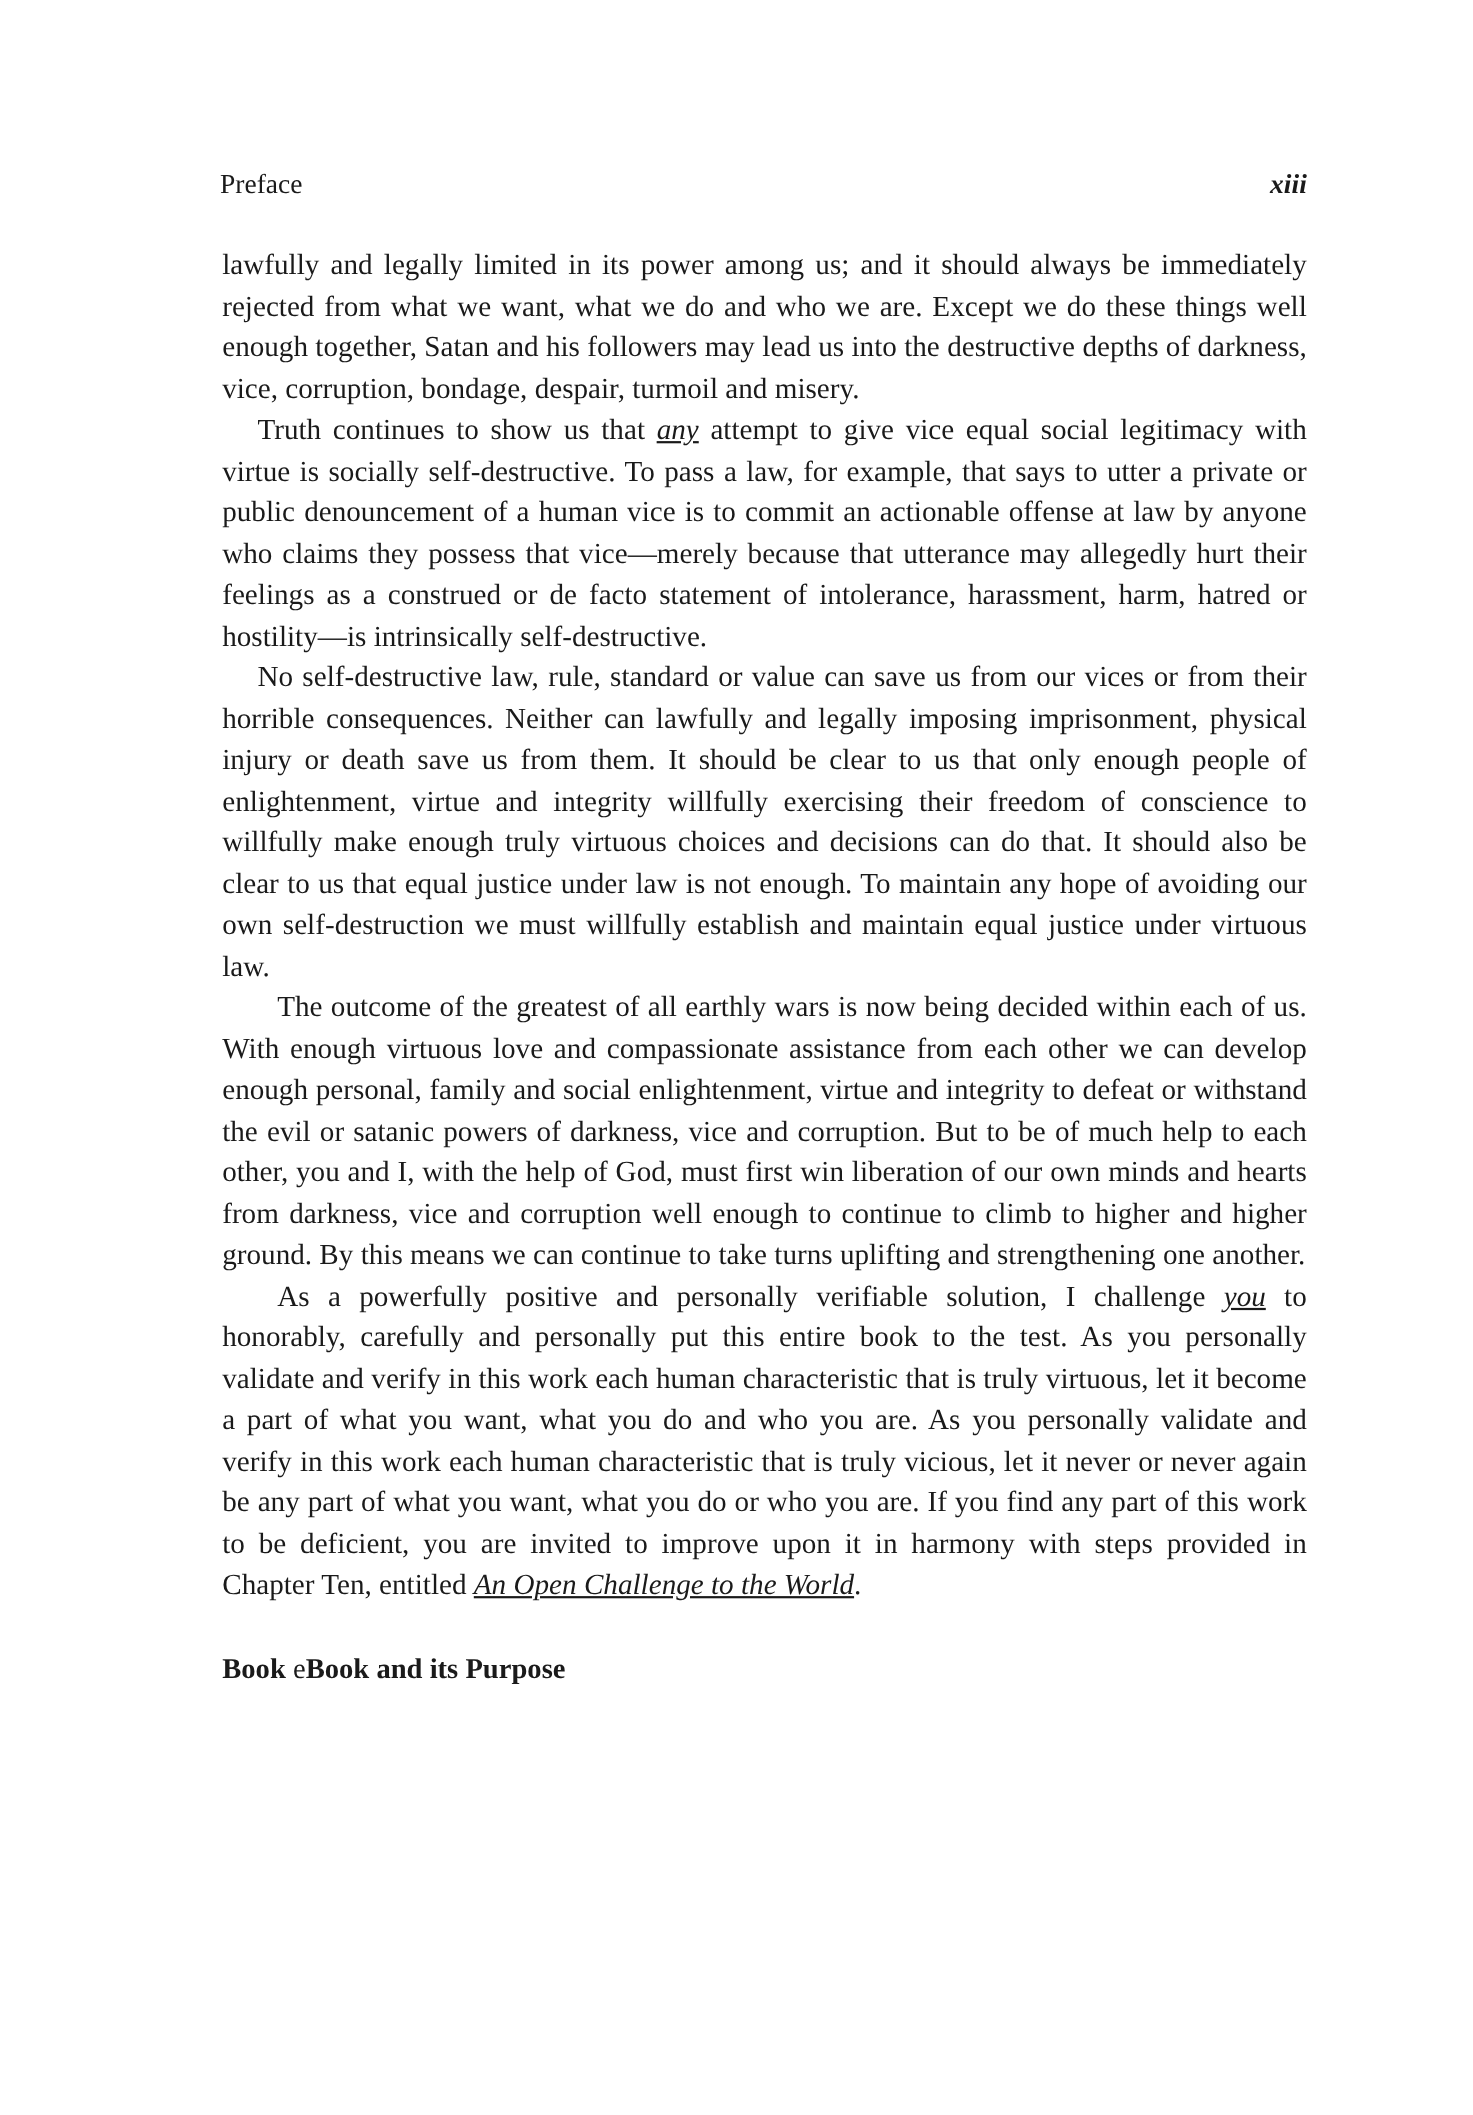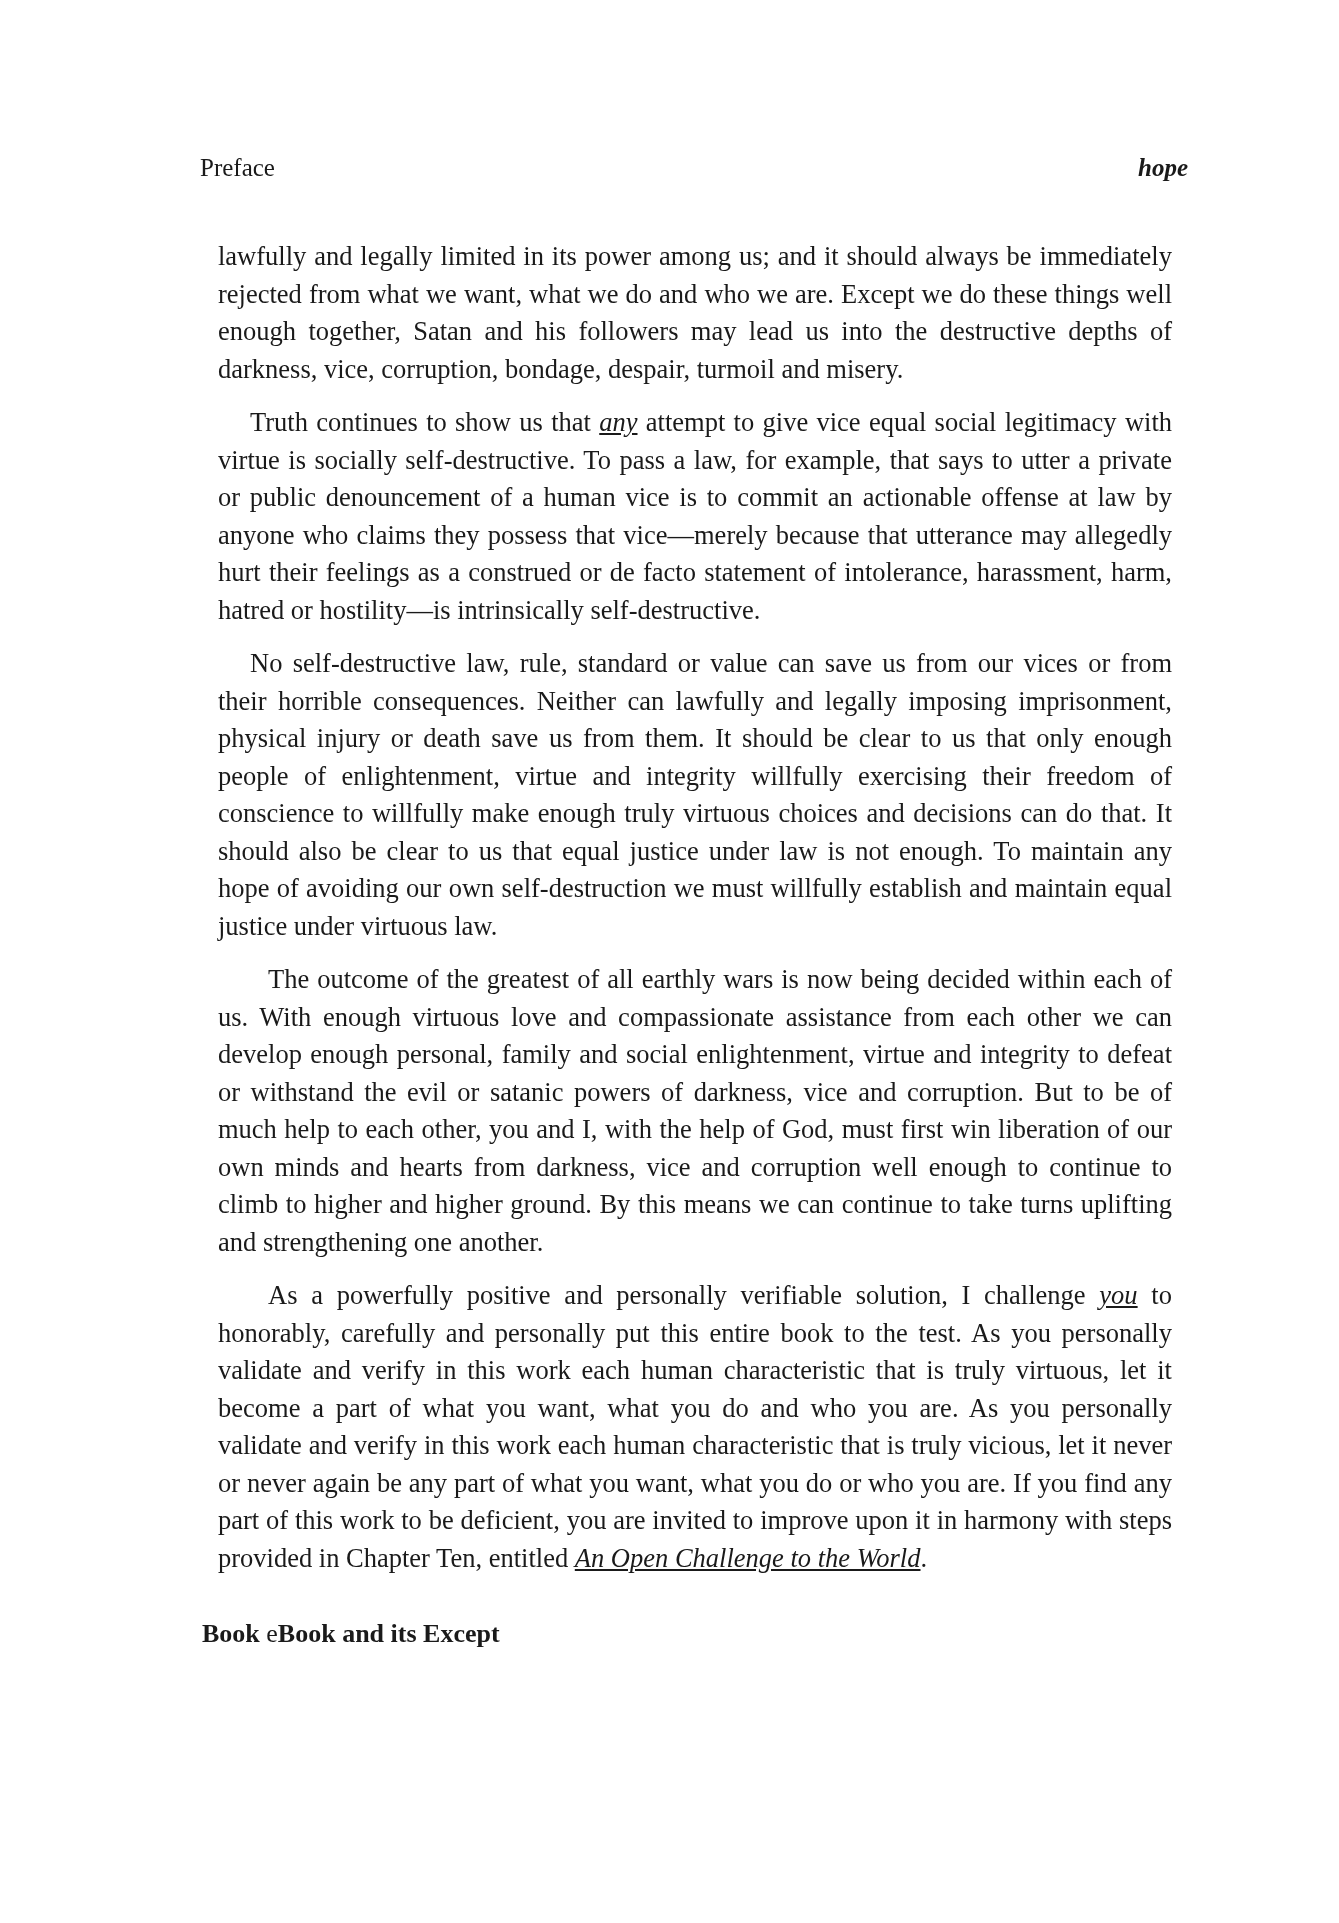--- a/index.html
+++ b/index.html
@@ -5,43 +5,43 @@
   html, body { margin: 0; padding: 0; background: #ffffff; }
   body { width: 1339px; height: 1923px; position: relative; overflow: hidden;
          font-family: "DejaVu Serif", "Liberation Serif", serif; color: #1a1a1a; }
   .header { position: absolute; top: 154px; left: 202px; width: 986px; height: 36px;
             font-family: "Liberation Serif", serif; font-size: 25px; }
   .header .title { position: absolute; left: 0; right: 0; text-align: left; top: 0; padding-left: 0; }
   .header .title span { position: relative; left: -2px; }
   .header .pgnum { position: absolute; right: 0; top: 0; font-style: italic; font-weight: bold; }
   .body { position: absolute; top: 222px; left: 202px; width: 986px;
           font-family: "Liberation Serif", serif; font-size: 26.5px; line-height: 37.5px; }
-  .body p { margin: 16px; text-align: justify; text-align-last: left; }
+  .body p { margin: 0; text-align: justify; text-align-last: left; }
   .body p.i1 { text-indent: 32px; }
   .body p.i2 { text-indent: 50px; }
   .body h2 { margin: 38px 0 38px 0; font-size: 26px; font-weight: bold; line-height: 37.5px; }
   .body h2 .e { font-weight: normal; }
   .body p.last { text-align: justify; text-align-last: justify; width: 985px; }
   em { font-style: italic; text-decoration: underline; }
   b em, em b { font-weight: bold; }
 </style>
 </head>
 <body>
 
 <div class="header">
   <div class="title"><span>Preface</span></div>
-  <div class="pgnum">hope</div>
+  <div class="pgnum">xiii</div>
 </div>
 
 <div class="body">
   <p>lawfully and legally limited in its power among us; and it should always be immediately rejected from what we want, what we do and who we are. Except we do these things well enough together, Satan and his followers may lead us into the destructive depths of darkness, vice, corruption, bondage, despair, turmoil and misery.</p>
 
   <p class="i1"><span>Truth continues to show us that </span><em>any</em><span> attempt to give vice equal social legitimacy with virtue is socially self-destructive. To pass a law, for example, that says to utter a private or public denouncement of a human vice is to commit an actionable offense at law by anyone who claims they possess that vice—merely because that utterance may allegedly hurt their feelings as a construed or de facto statement of intolerance, harassment, harm, hatred or hostility—is intrinsically self-destructive.</span></p>
 
   <p class="i1">No self-destructive law, rule, standard or value can save us from our vices or from their horrible consequences.  Neither can lawfully and legally imposing imprisonment, physical injury or death save us from them. It should be clear to us that only enough people of enlightenment, virtue and integrity willfully exercising their freedom of conscience to willfully make enough truly virtuous choices and decisions can do that.  It should also be clear to us that equal justice under law is not enough.  To maintain any hope of avoiding our own self-destruction we must willfully establish and maintain equal justice under virtuous law.</p>
 
   <p class="i2">The outcome of the greatest of all earthly wars is now being decided within each of us.  With enough virtuous love and compassionate assistance from each other we can develop enough personal, family and social enlightenment, virtue and integrity to defeat or withstand the evil or satanic powers of darkness, vice and corruption.  But to be of much help to each other, you and I, with the help of God, must first win liberation of our own minds and hearts from darkness, vice and corruption well enough to continue to climb to higher and higher ground.  By this means we can continue to take turns uplifting and strengthening one another.</p>
 
   <p class="i2"><span>As a powerfully positive and personally verifiable solution, I challenge </span><em>you</em><span> to honorably, carefully and personally put this entire book to the test.  As you personally validate and verify in this work each human characteristic that is truly virtuous, let it become a part of what you want, what you do and who you are.  As you personally validate and verify in this work each human characteristic that is truly vicious, let it never or never again be any part of what you want, what you do or who you are. If you find any part of this work to be deficient, you are invited to improve upon it in harmony with steps provided in Chapter Ten, entitled </span><em>An Open Challenge to the World</em><span>.</span></p>
 
-  <h2><span>Book </span><span class="e">e</span><span>Book and its Except</span></h2>
+  <h2><span>Book </span><span class="e">e</span><span>Book and its Purpose</span></h2>
 
 </div>
 
 </body></html>

